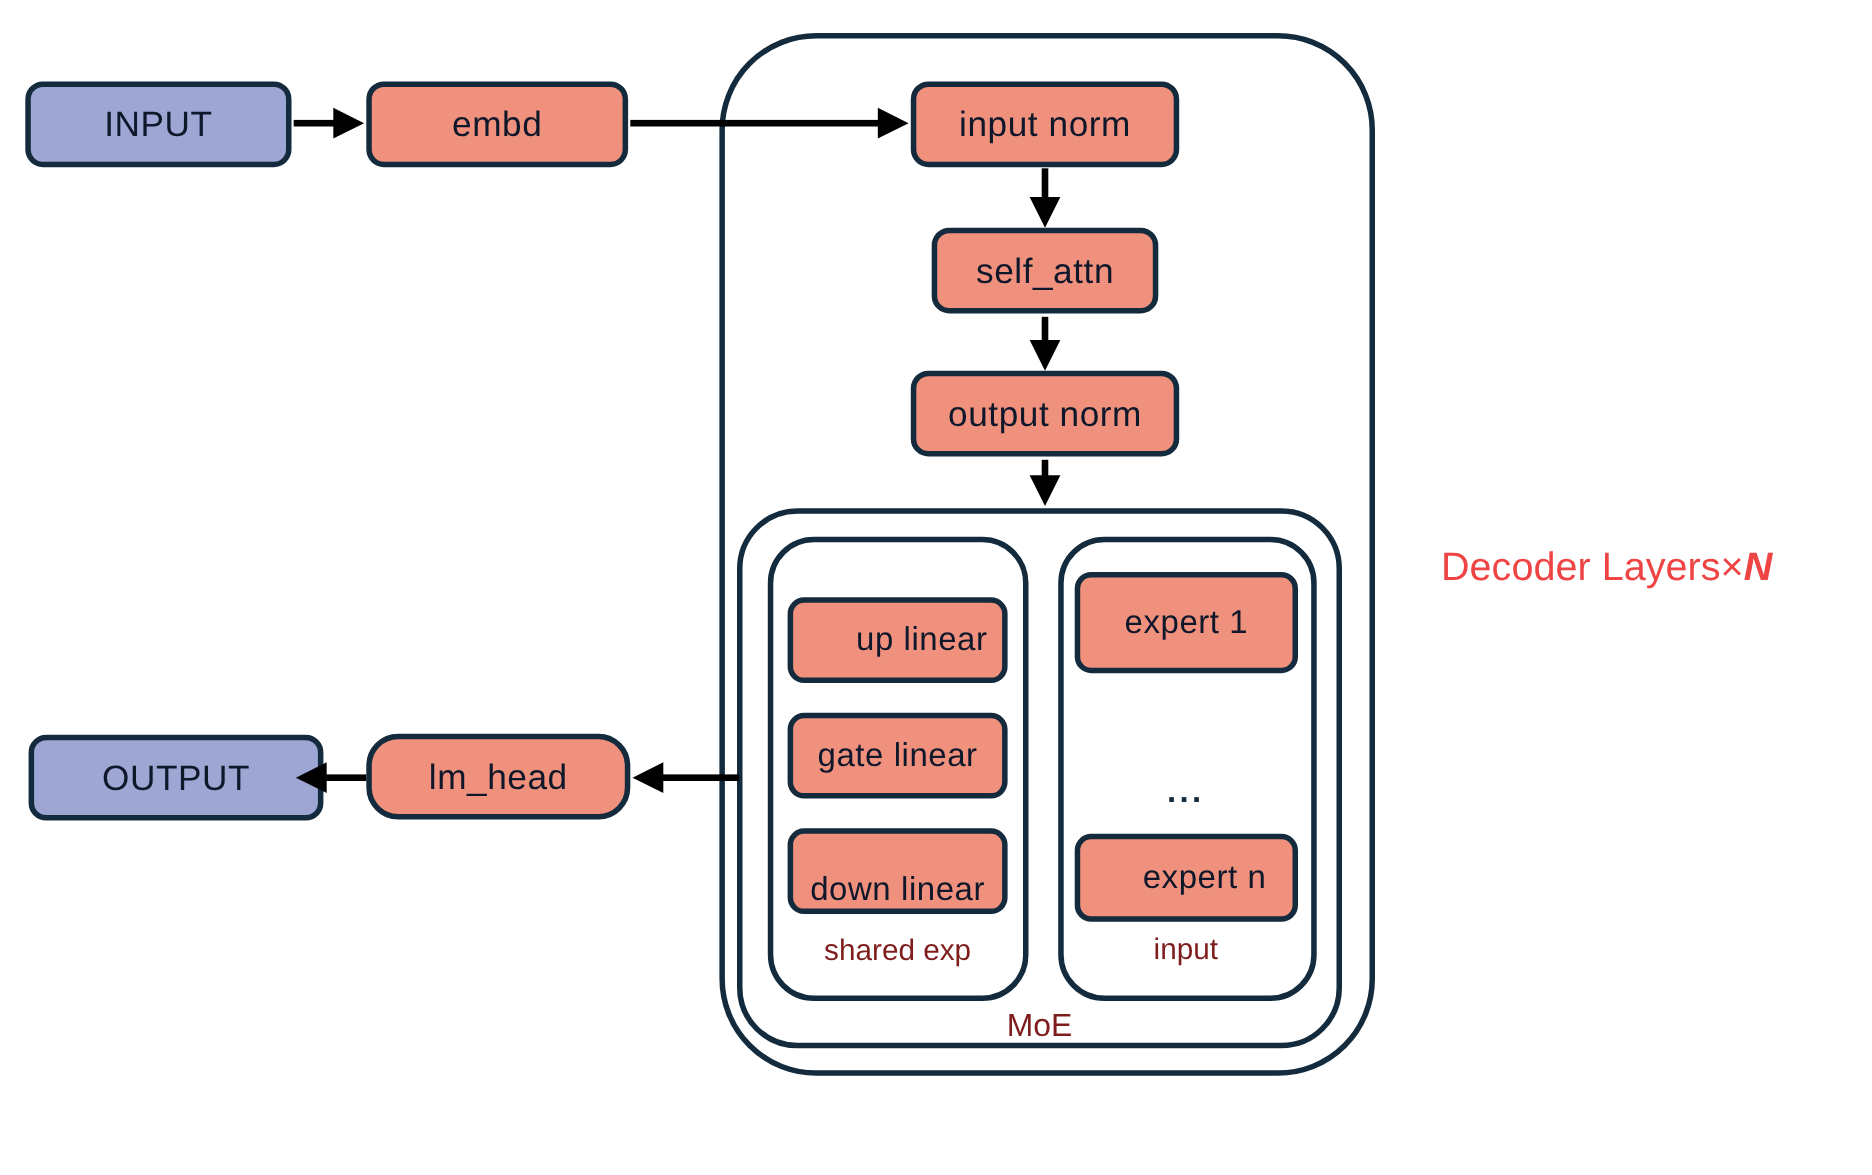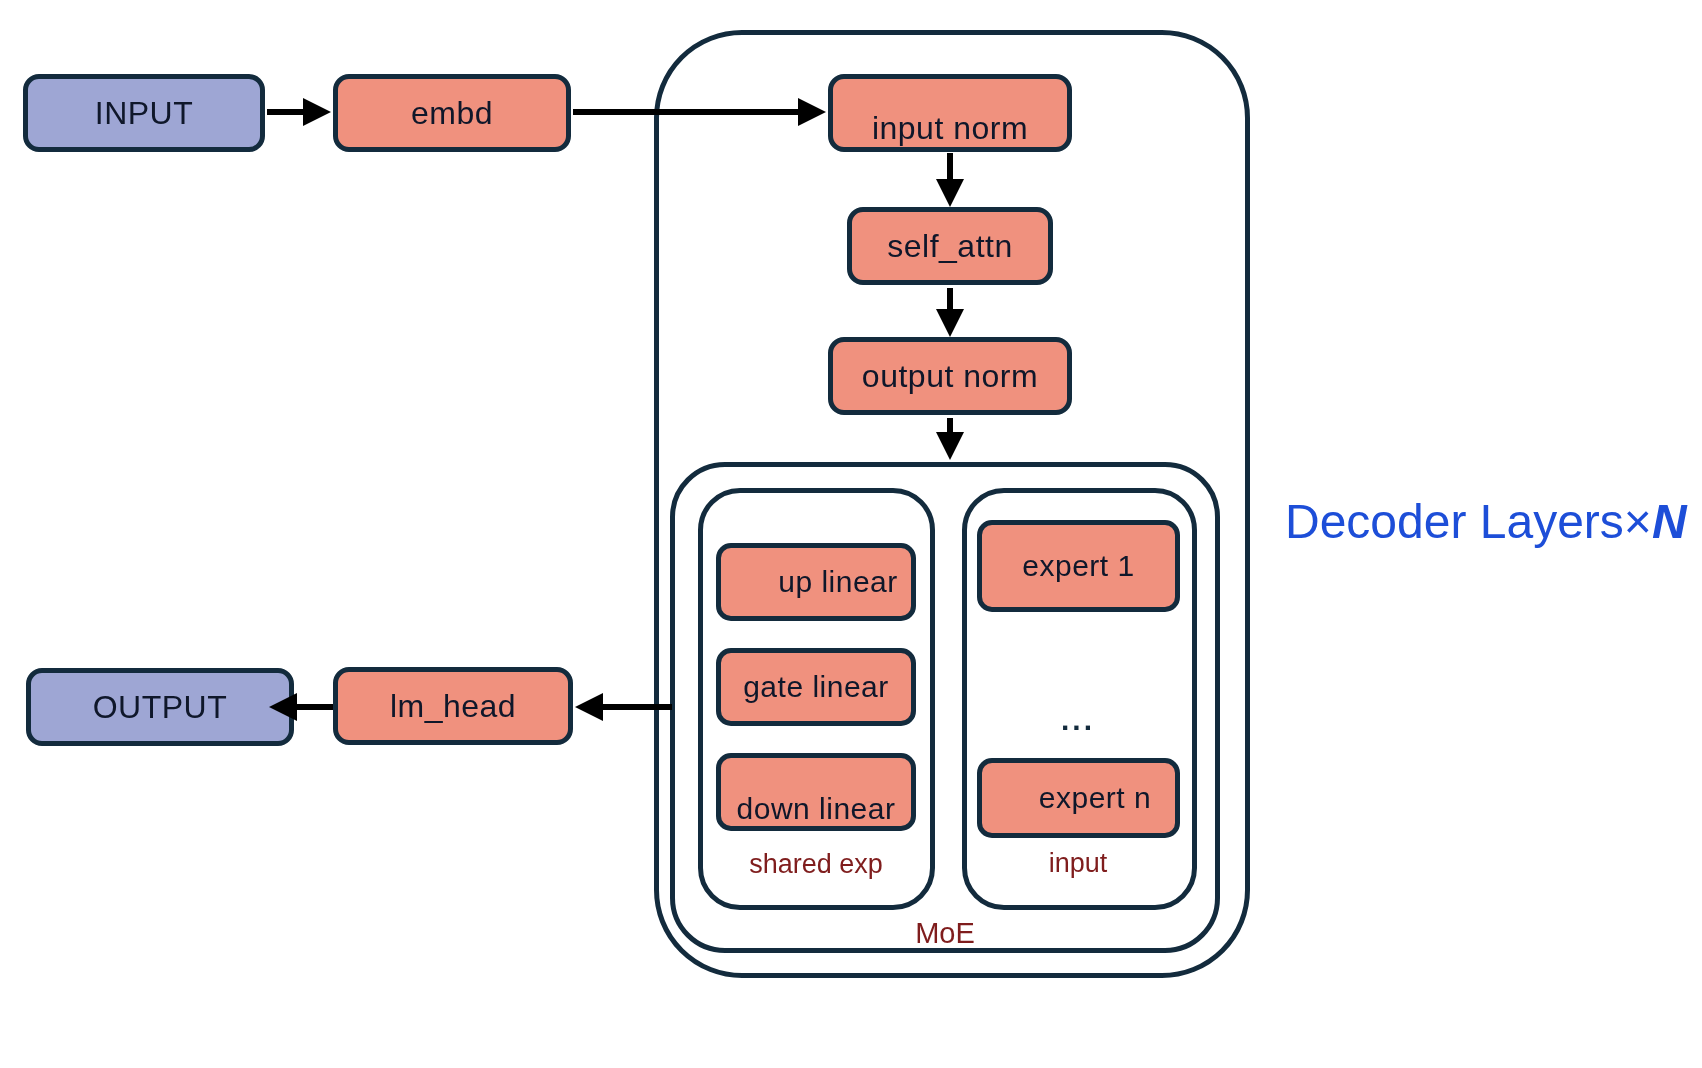--- a/index.html
+++ b/index.html
@@ -34,52 +34,52 @@
   .headL{position:absolute;width:0;height:0;
     border-top:14px solid transparent;border-bottom:14px solid transparent;
     border-right:28px solid #000;}
   .headD{position:absolute;width:0;height:0;
     border-left:14px solid transparent;border-right:14px solid transparent;
     border-top:28px solid #000;}
   .ellipsis{
     position:absolute;color:#132B3D;font-weight:bold;font-size:30px;
     letter-spacing:3px;text-align:center;
   }
-  .decoder-label{font-size:48px;color:#1d4ed8;}
+  .decoder-label{font-size:36px;color:#ef4444;margin-left:25px;}
   .decoder-label .nvar{font-weight:bold;font-style:italic;}
 </style>
 </head>
 <body>
 
 <div class="canvas">
 
   <div class="container" style="left:654px;top:30px;width:596px;height:948px;border-radius:88px;"></div>
   <div class="container" style="left:670px;top:462px;width:550px;height:491px;border-radius:55px;"></div>
   <div class="container" style="left:698px;top:488px;width:237px;height:422px;border-radius:42px;"></div>
   <div class="container" style="left:962px;top:488px;width:235px;height:422px;border-radius:42px;"></div>
 
   <div class="node purple" style="left:23px;top:74px;width:242px;height:78px;">
     <span>INPUT</span>
   </div>
   <div class="node salmon" style="left:333px;top:74px;width:238px;height:78px;">
     <span>embd</span>
   </div>
-  <div class="node salmon" style="left:828px;top:74px;width:244px;height:78px;align-items:flex-end;">
+  <div class="node salmon" style="left:828px;top:74px;width:244px;height:78px;">
     <span>input norm</span>
   </div>
   <div class="node salmon" style="left:847px;top:207px;width:206px;height:78px;">
     <span>self_attn</span>
   </div>
   <div class="node salmon" style="left:828px;top:337px;width:244px;height:78px;">
     <span>output norm</span>
   </div>
   <div class="node purple" style="left:26px;top:668px;width:268px;height:78px;">
     <span>OUTPUT</span>
   </div>
-  <div class="node salmon" style="left:333px;top:667px;width:240px;height:78px;">
+  <div class="node salmon" style="left:333px;top:667px;width:240px;height:78px;border-radius:29px;">
     <span>lm_head</span>
   </div>
 
   <div class="node salmon small" style="left:716px;top:543px;width:200px;height:78px;padding-left:44px;">
     <span>up linear</span>
   </div>
   <div class="node salmon small" style="left:716px;top:648px;width:200px;height:78px;">
     <span>gate linear</span>
   </div>
   <div class="node salmon small" style="left:716px;top:753px;width:200px;height:78px;align-items:flex-end;">

